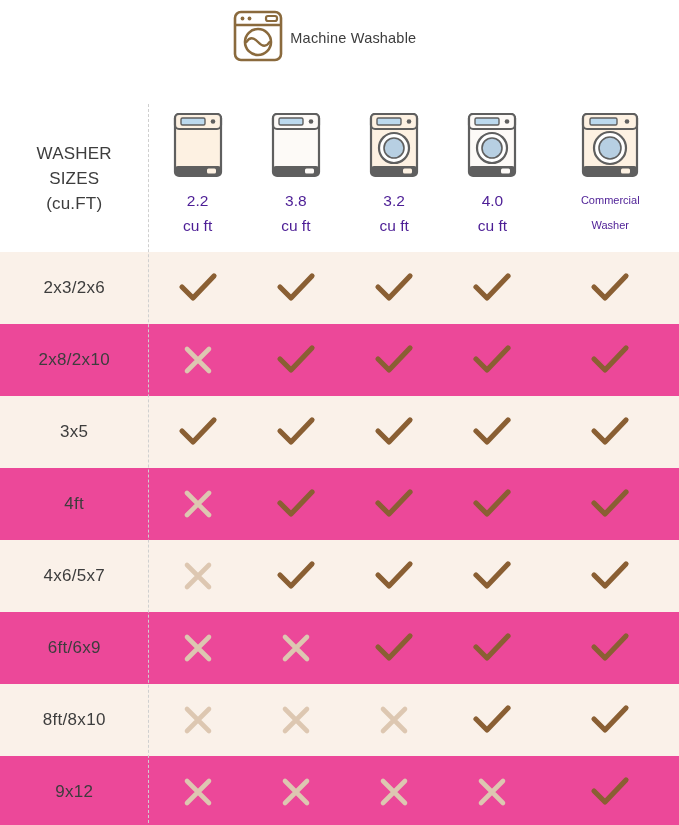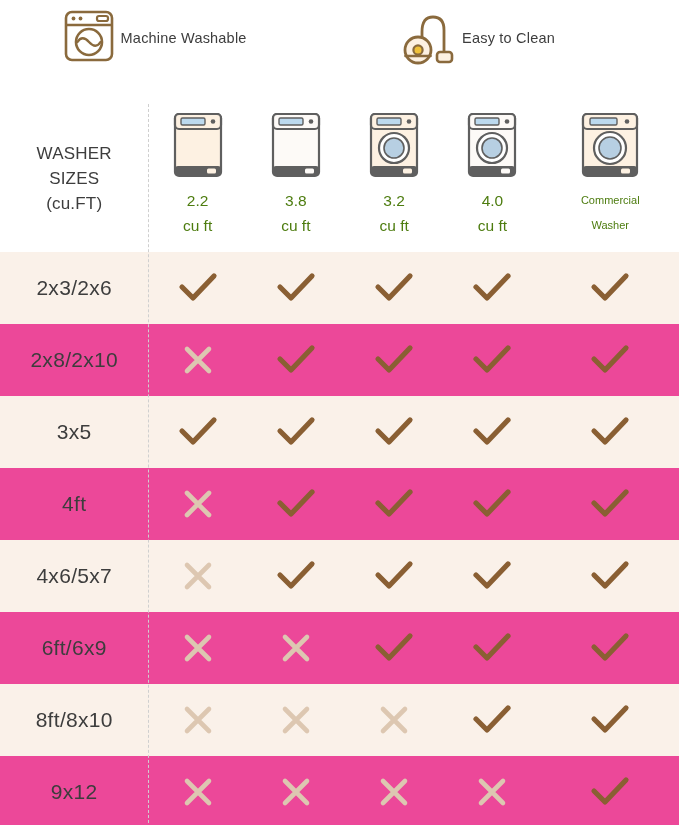--- a/index.html
+++ b/index.html
@@ -78,31 +78,31 @@
     height: 82px;
     display: flex;
     align-items: flex-end;
     justify-content: center;
     padding-top: 8px;
     box-sizing: border-box;
   }
   .hdr-text {
     font-size: 15.5px;
     line-height: 21px;
-    color: #4d7c0f;
+    color: #4c1d95;
     margin-top: 4px;
   }
   .hdr-text.big { font-size: 11px; }
 
   .data-row { height: 72px; }
   .row-odd  td { background: #faf1e9; }
   .row-even td { background: #ec4899; }
 
   .row-label {
-    font-size: 21px;
+    font-size: 17px;
     color: #3d3d3d;
     text-align: center;
     letter-spacing: .3px;
   }
   .cell-mark {
     text-align: center;
     vertical-align: middle;
   }
 
   
@@ -136,32 +136,20 @@
           <circle cx="23.5" cy="10.5" r="1.9" fill="#8a6a3d"></circle>
           <rect x="40" y="8" width="11" height="5" rx="2" fill="none" stroke="#8a6a3d" stroke-width="2.2"></rect>
           <circle cx="32" cy="34" r="13" fill="none" stroke="#8a6a3d" stroke-width="2.6"></circle>
           <path d="M20.5 34c3-5 7-5 11.5 0s8.5 5 11.5 0" fill="none" stroke="#8a6a3d" stroke-width="2.4" stroke-linecap="round"></path>
         </svg>
       </div>
       <div class="feature-label">Machine Washable</div>
     </div>
 
 
-    <div class="feature">
-      <div class="feature-icon">
-        <svg width="66" height="58" viewBox="0 0 66 58">
-          <path d="M26 52 L26 24 Q26 9 37 9 Q48 9 48 22 L48 46" fill="none" stroke="#8a6a3d" stroke-width="2.8" stroke-linecap="round"></path>
-          <rect x="41" y="44" width="15" height="10" rx="3" fill="#fdf1e2" stroke="#8a6a3d" stroke-width="2.6"></rect>
-          <circle cx="22" cy="42" r="13" fill="#fdf1e2" stroke="#8a6a3d" stroke-width="2.8"></circle>
-          <circle cx="22" cy="42" r="4.6" fill="#f0c13a" stroke="#8a6a3d" stroke-width="2.2"></circle>
-          <path d="M9.5 48 L34.5 48" stroke="#8a6a3d" stroke-width="2.6" stroke-linecap="round"></path>
-        </svg>
-      </div>
-      <div class="feature-label">Easy to Clean</div>
-    </div>
   </div>
 
   <div class="vline"></div>
 
   <table class="table">
     <colgroup>
       <col class="col-label">
       <col class="col-w">
         <col class="col-w">
         <col class="col-w">

